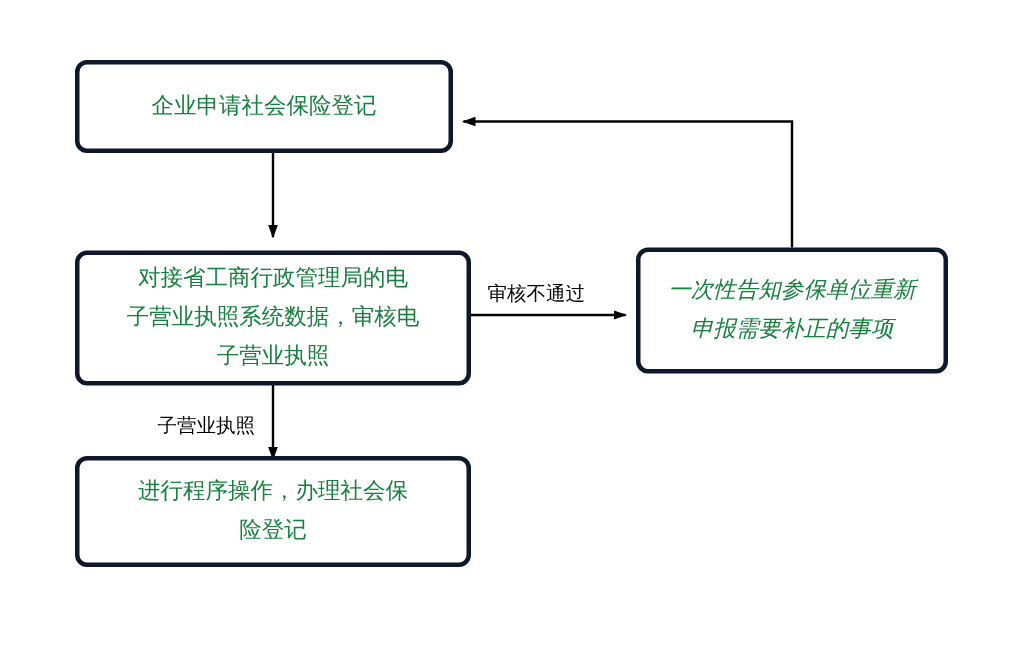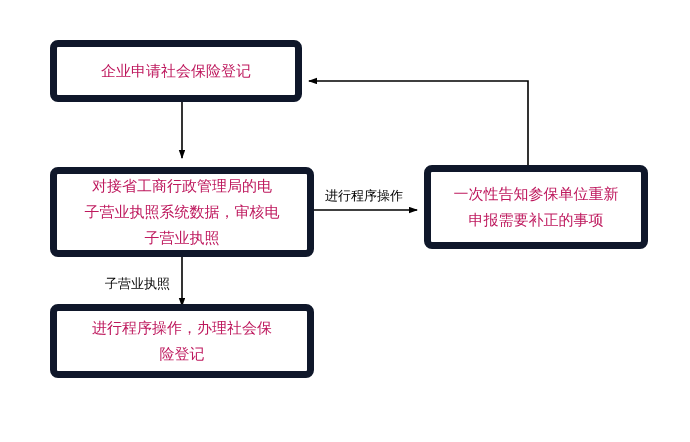--- a/index.html
+++ b/index.html
@@ -13,28 +13,28 @@
   #canvas {
     position: relative;
     width: 690px;
     height: 442px;
     background: #ffffff;
     overflow: hidden;
   }
   .node {
     position: absolute;
     box-sizing: border-box;
-    border: 7px solid #0f172a;
+    border: 3px solid #0f172a;
     border-radius: 8px;
     background: #ffffff;
     display: flex;
     align-items: center;
     justify-content: center;
     text-align: center;
-    color: #be185d;
+    color: #15803d;
     font-size: 15px;
     line-height: 26px;
     padding: 4px 10px;
   }
   .node .label {
     display: block;
     width: 100%;
     white-space: pre-line;
   }
   .edge-label {
@@ -86,27 +86,27 @@
   <div class="node" style="left:50px; top:40px; width:252px; height:62px;">
     <span class="label">企业申请社会保险登记</span>
   </div>
 
   <div class="node" style="left:50px; top:167px; width:264px; height:90px;">
     <span class="label">对接省工商行政管理局的电
 子营业执照系统数据，审核电
 子营业执照</span>
   </div>
 
-  <div class="node" style="left:424px; top:165px; width:224px; height:84px;">
+  <div class="node" style="left:424px; top:165px; width:208px; height:84px;font-style:italic;">
     <span class="label">一次性告知参保单位重新
 申报需要补正的事项</span>
   </div>
 
   <div class="node" style="left:50px; top:304px; width:264px; height:74px;">
     <span class="label">进行程序操作，办理社会保
 险登记</span>
   </div>
 
-  <div class="edge-label" style="left:325px; top:187px;">进行程序操作</div>
+  <div class="edge-label" style="left:325px; top:187px;">审核不通过</div>
 
   <div class="edge-label" style="left:105px; top:275px;">子营业执照</div>
 
 </div>
 
 </body></html>

